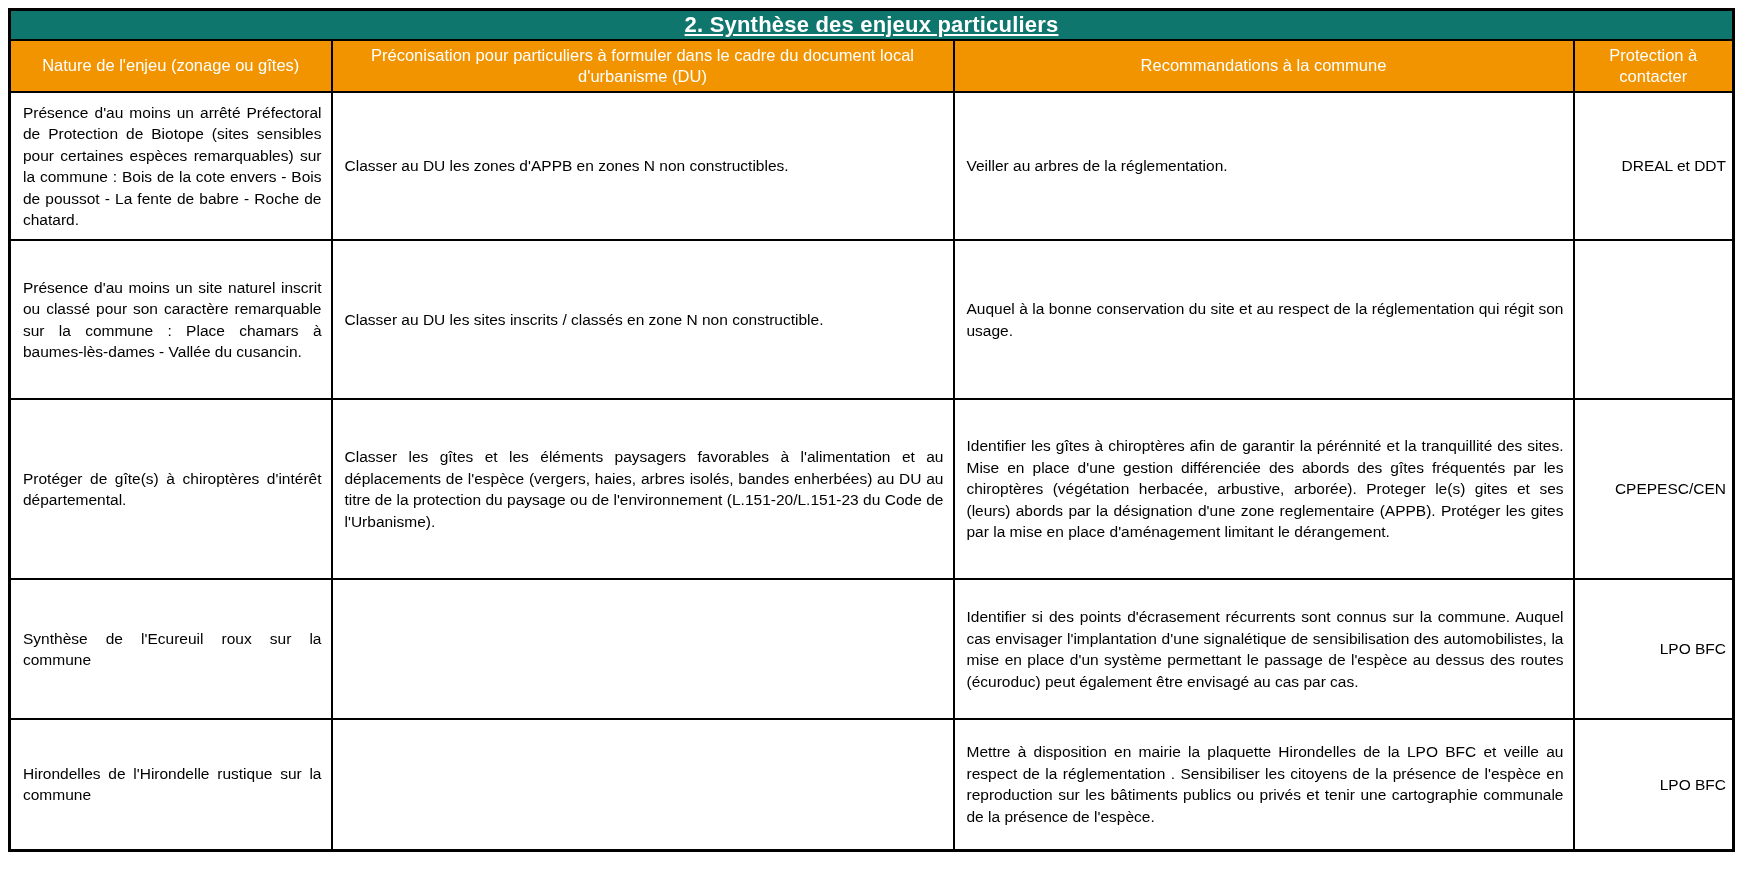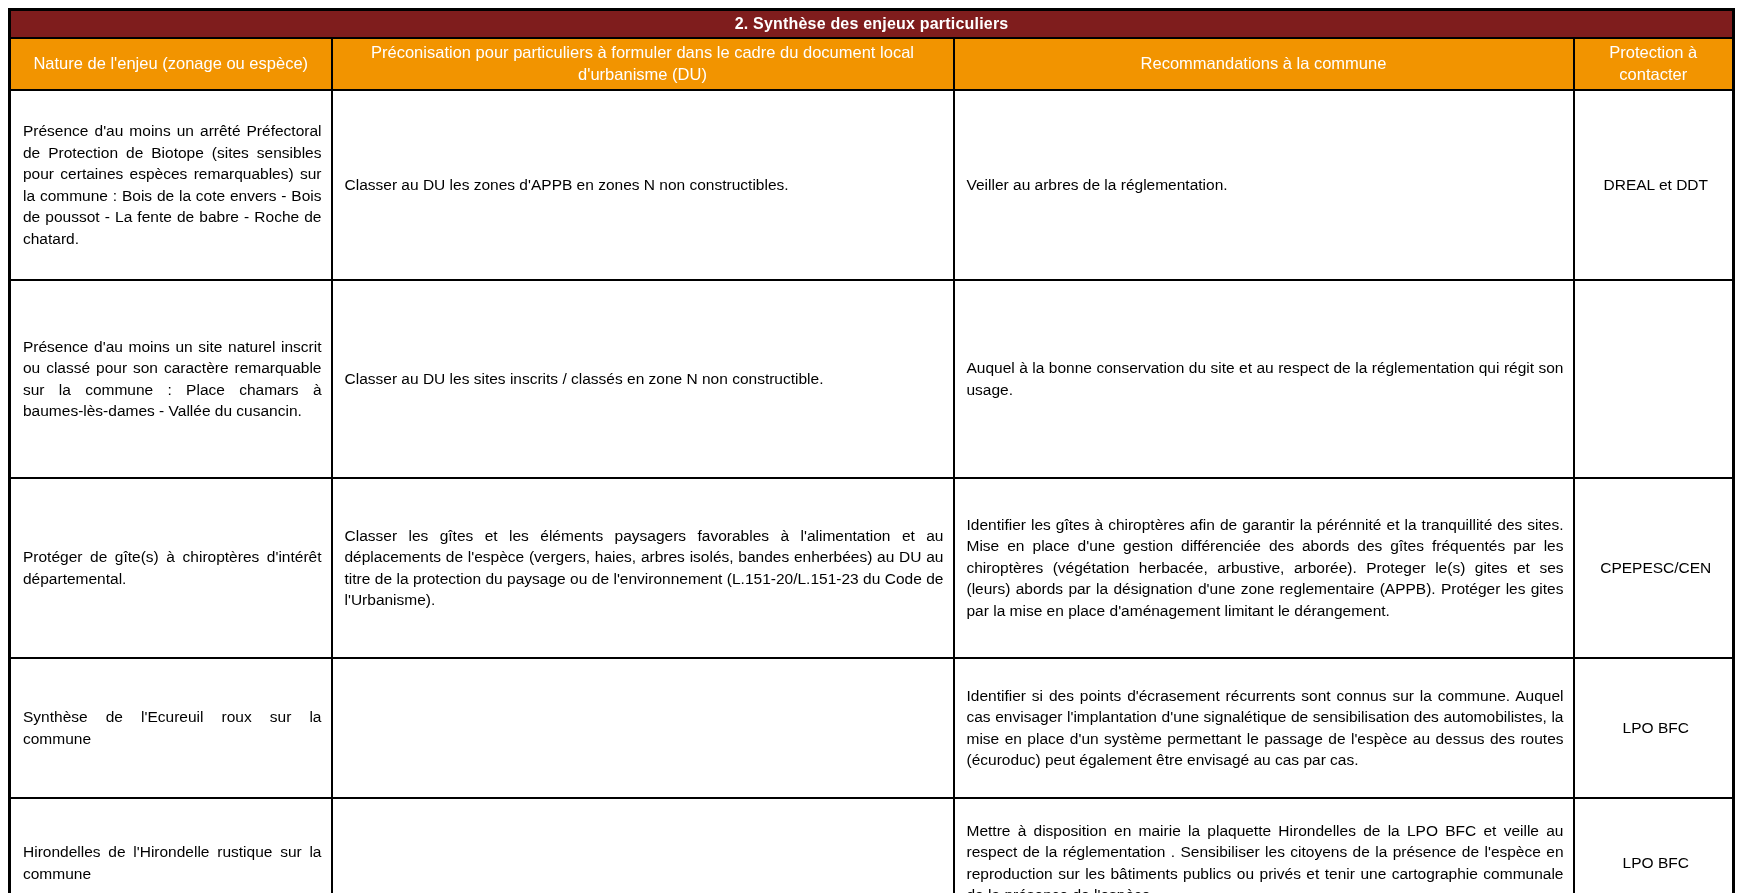--- a/index.html
+++ b/index.html
@@ -24,75 +24,76 @@
     border: 3px solid #000000;
   }
   table.synthese th,
   table.synthese td {
     border: 2px solid #000000;
     vertical-align: middle;
     box-sizing: border-box;
     overflow: hidden;
   }
   tr.title-row th {
-    background: #7f1d1d;
+    background: #0f766e;
     color: #ffffff;
     font-weight: bold;
-    font-size: 16px;
+    font-size: 22px;
     letter-spacing: 0.2px;
     text-align: center;
     height: 28px;
     padding: 1px 4px;
+    text-decoration: underline;
   }
   tr.colhead-row th {
     background: #f29400;
     color: #ffffff;
     font-weight: normal;
     font-size: 16.5px;
     line-height: 1.28;
     text-align: center;
     height: 52px;
     padding: 2px 12px;
   }
   tbody td {
     background: #ffffff;
     color: #000000;
     font-size: 15.5px;
     line-height: 21.5px;
     text-align: justify;
     padding: 6px 9px 6px 12px;
   }
   tbody td.structure-cell {
-    text-align: center;
+    text-align: right;
     padding-left: 11px;
     padding-right: 6px;
   }
-  tr.r1 { height: 190px; }
-  tr.r2 { height: 198px; }
+  tr.r1 { height: 148px; }
+  tr.r2 { height: 159px; }
   tr.r3 { height: 180px; }
   tr.r4 { height: 140px; }
   tr.r5 { height: 131px; }
 </style>
 </head>
 <body>
 
 <div class="page">
   <table class="synthese">
     <colgroup>
       <col style="width:322px">
       <col style="width:622px">
       <col style="width:620px">
       <col style="width:160px">
     </colgroup>
     <thead>
       <tr class="title-row">
         <th colspan="4">2. Synthèse des enjeux particuliers</th>
       </tr>
       <tr class="colhead-row">
-        <th>Nature de l'enjeu (zonage ou espèce)</th>
+        <th>Nature de l'enjeu (zonage ou gîtes)</th>
         <th>Préconisation pour particuliers à formuler dans le cadre du document local d'urbanisme (DU)</th>
         <th>Recommandations à la commune</th>
         <th>Protection à contacter</th>
       </tr>
     </thead>
     <tbody>
       <tr class="r1">
         <td class="enjeu-cell">Présence d'au moins un arrêté Préfectoral de Protection de Biotope (sites sensibles pour certaines espèces remarquables) sur la commune : Bois de la cote envers - Bois de poussot - La fente de babre - Roche de chatard.</td>
         <td class="preco-cell">Classer au DU les zones d'APPB en zones N non constructibles.</td>
         <td class="reco-cell">Veiller au arbres de la réglementation.</td>

